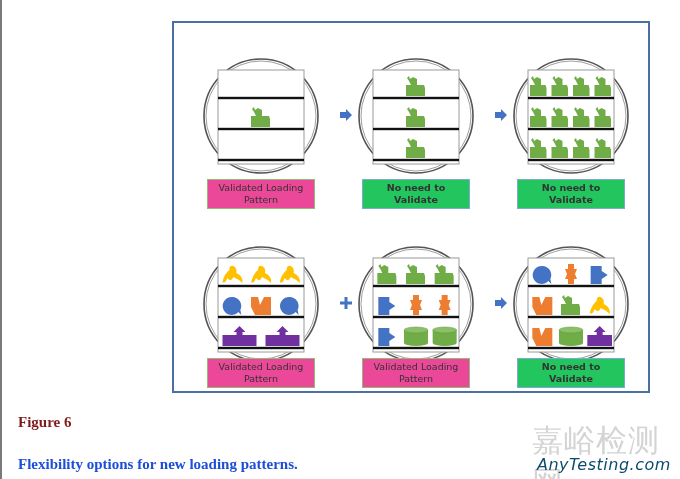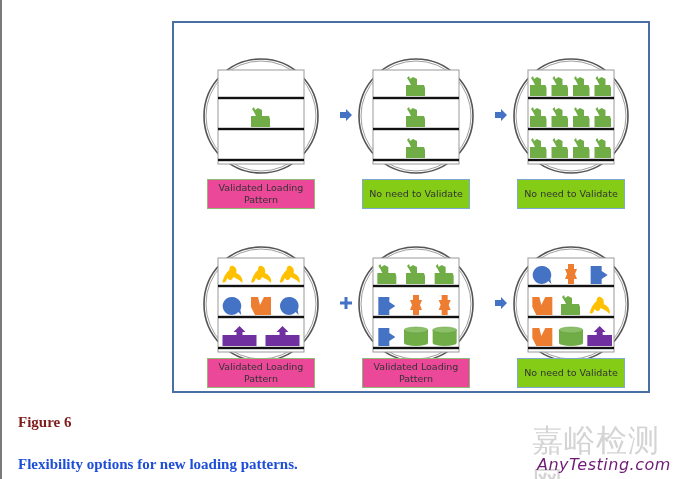--- a/index.html
+++ b/index.html
@@ -3,26 +3,26 @@
 <meta charset="utf-8">
 <style>
   html,body{margin:0;padding:0;background:#fff;}
   body{width:680px;height:479px;position:relative;overflow:hidden;font-family:"Liberation Serif",serif;}
   .left-rule{position:absolute;left:0;top:0;width:2px;height:479px;background:#7a7a7a;}
   .figure-frame{position:absolute;left:172px;top:21px;width:478px;height:372px;border:2px solid #4a6fa5;box-sizing:border-box;background:#fff;}
   .panel{position:absolute;width:120px;height:120px;}
   .panel svg{position:absolute;left:0;top:0;}
   .label-box{position:absolute;width:108px;height:30px;box-sizing:border-box;font-family:"DejaVu Sans",sans-serif;font-size:9.5px;line-height:12px;color:#333;text-align:center;display:flex;align-items:center;justify-content:center;padding:0 4px;}
   .label-box.green{background:#ec4899;border:1px solid #8fbc72;}
-  .label-box.blue{background:#84cc16;border:1px solid #7fa9d2;}
+  .label-box.blue{background:#22c55e;border:1px solid #7fa9d2;font-weight:bold;}
   .connector{position:absolute;}
   .caption-num{position:absolute;left:18px;top:414px;font-weight:bold;font-size:15px;color:#7f1d1d;}
   .caption-text{position:absolute;left:18px;top:456px;font-weight:bold;font-size:15px;color:#1d4ed8;}
   .wm-cn{position:absolute;left:532px;top:420px;font-family:"DejaVu Sans",sans-serif;font-size:31px;color:#d4d4d4;letter-spacing:1px;}
-  .wm-en{position:absolute;left:537px;top:455px;font-family:"DejaVu Sans",sans-serif;font-style:italic;font-size:16px;color:#701a75;letter-spacing:0.5px;}
+  .wm-en{position:absolute;left:537px;top:455px;font-family:"DejaVu Sans",sans-serif;font-style:italic;font-size:16px;color:#0c4a6e;letter-spacing:0.5px;}
 </style>
 </head>
 <body>
 
 <div class="left-rule"></div>
 
 <div class="figure-frame" id="frame">
     <div class="panel" style="left: 27px; top: 33px;">
       <svg width="120" height="120" viewBox="0 0 120 120">
         <circle cx="60" cy="60" r="57" fill="#fff" stroke="#555" stroke-width="1.6"></circle>

